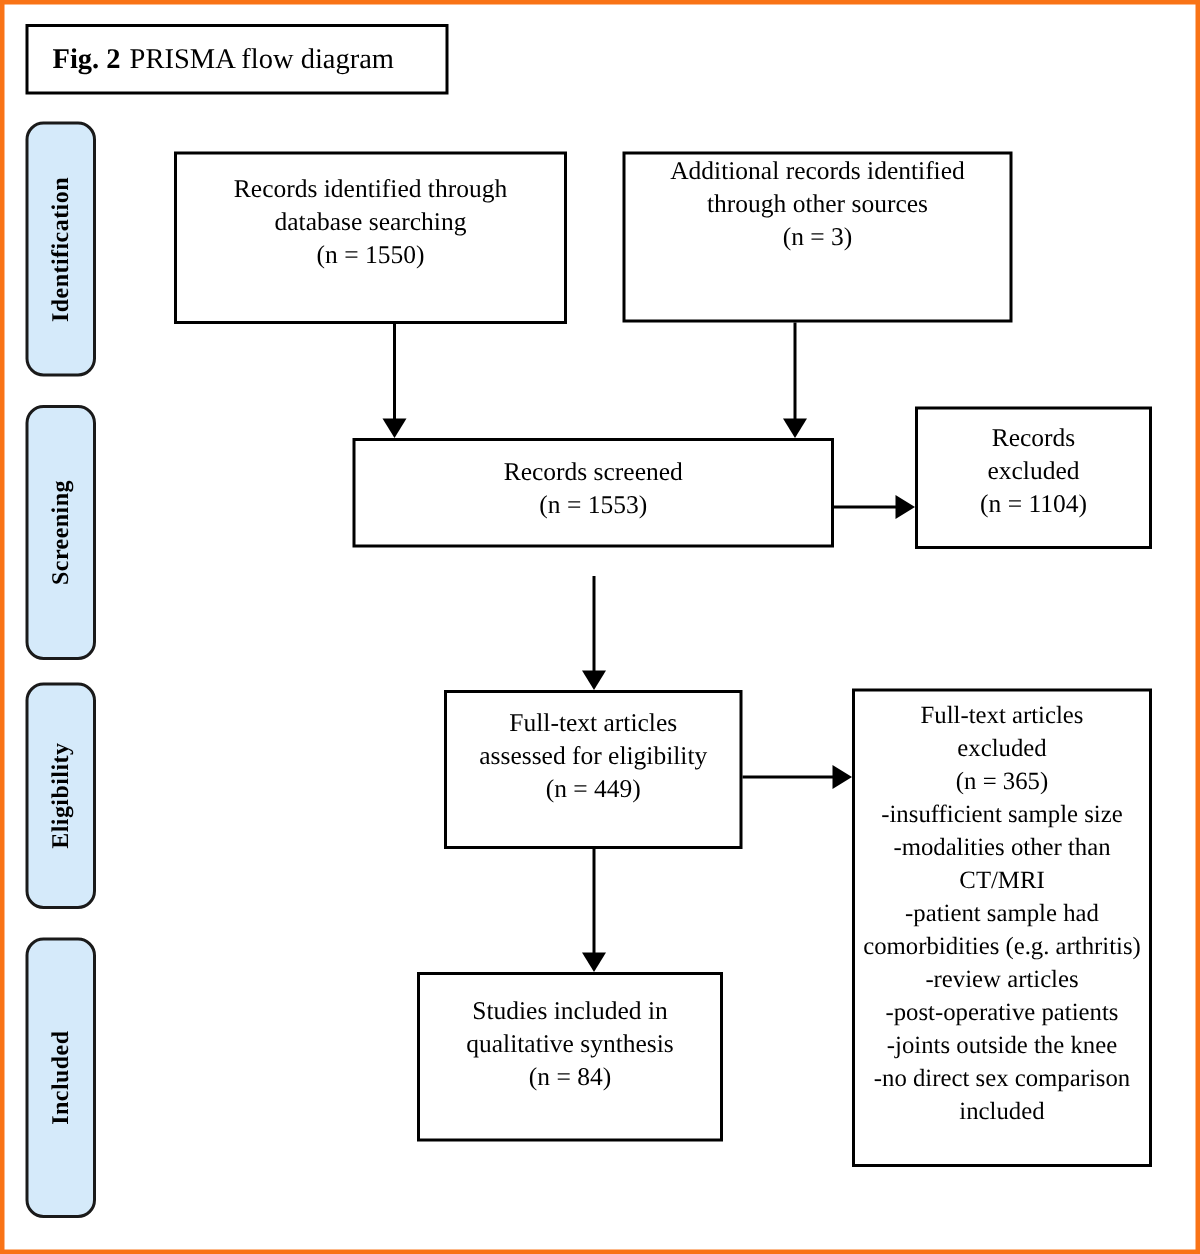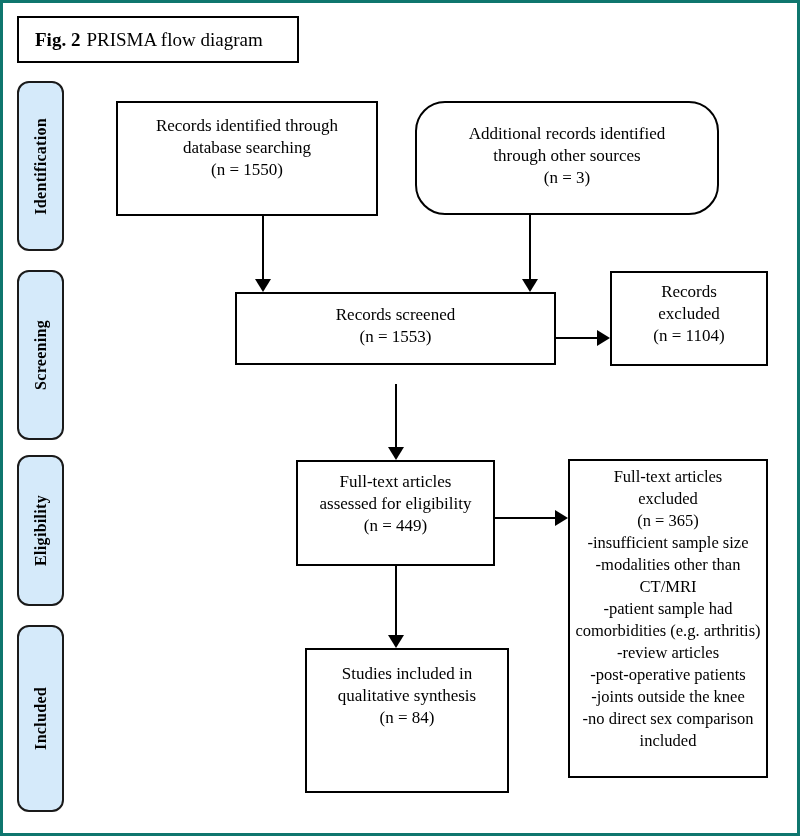--- a/index.html
+++ b/index.html
@@ -3,21 +3,21 @@
 <meta charset="utf-8">
 <style>
   * { margin: 0; padding: 0; box-sizing: border-box; }
   html, body { width: 800px; height: 836px; background: #ffffff; }
   body { font-family: "Liberation Serif", "DejaVu Serif", serif; color: #000; }
 
   .frame {
     position: relative;
     width: 800px; height: 836px;
     background: #fff;
-    border: 3px solid #0f766e;
+    border: 3px solid #f97316;
     overflow: hidden;
   }
 
   .title-box {
     position: absolute;
     left: 14px; top: 13px;
     width: 282px; height: 47px;
     border: 2px solid #000;
     display: flex; align-items: center;
     padding-left: 16px;
@@ -51,26 +51,26 @@
     position: absolute;
     background: #fff;
     border: 2px solid #000;
     text-align: center;
     font-size: 17px;
     line-height: 22px;
   }
   .box-text { white-space: pre-line; }
 
   .box-database          { left: 113px; top: 98px;  width: 262px; height: 115px; padding-top: 12px; }
-  .box-other-sources     { left: 412px; top: 98px;  width: 304px; height: 114px; padding-top: 20px; border-radius: 30px; }
+  .box-other-sources     { left: 412px; top: 98px;  width: 260px; height: 114px; padding-top: 0; }
   .box-screened          { left: 232px; top: 289px; width: 321px; height: 73px;  padding-top: 10px; }
   .box-records-excluded  { left: 607px; top: 268px; width: 158px; height: 95px;  padding-top: 8px; }
   .box-assessed          { left: 293px; top: 457px; width: 199px; height: 106px; padding-top: 9px; }
   .box-fulltext-excluded { left: 565px; top: 456px; width: 200px; height: 319px; padding-top: 5px; font-size: 16.5px; }
-  .box-included          { left: 302px; top: 645px; width: 204px; height: 145px; padding-top: 13px; }
+  .box-included          { left: 275px; top: 645px; width: 204px; height: 113px; padding-top: 13px; }
 
   .arrows-layer {
     position: absolute;
     left: 0; top: 0;
     width: 800px; height: 836px;
     pointer-events: none;
   }
 </style>
 </head>
 <body>

